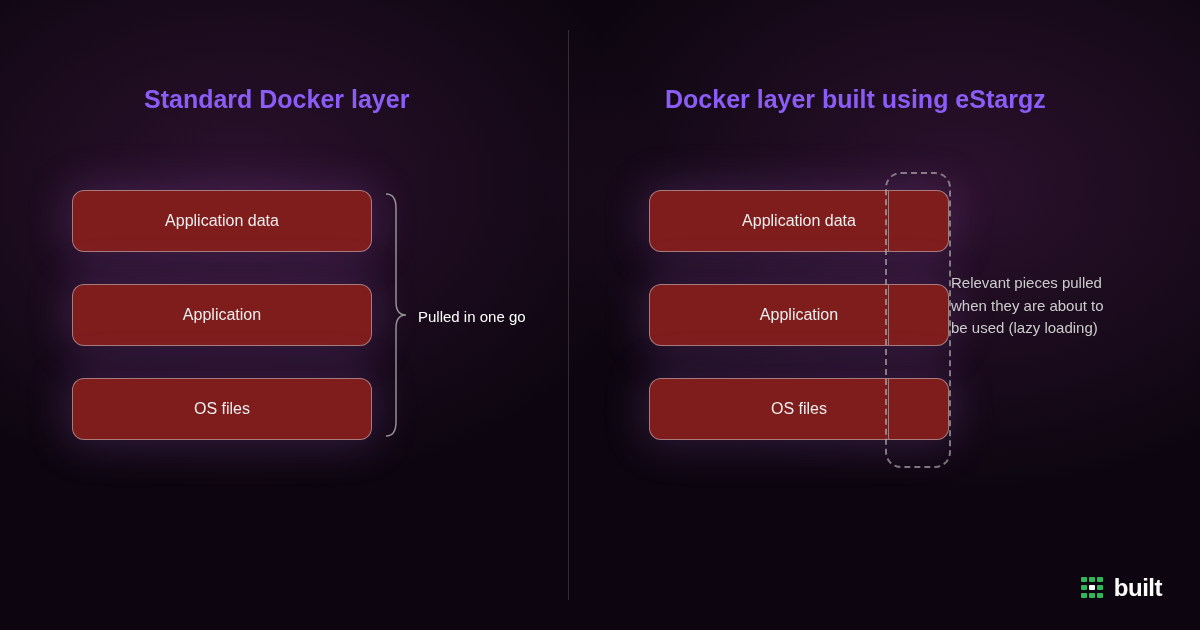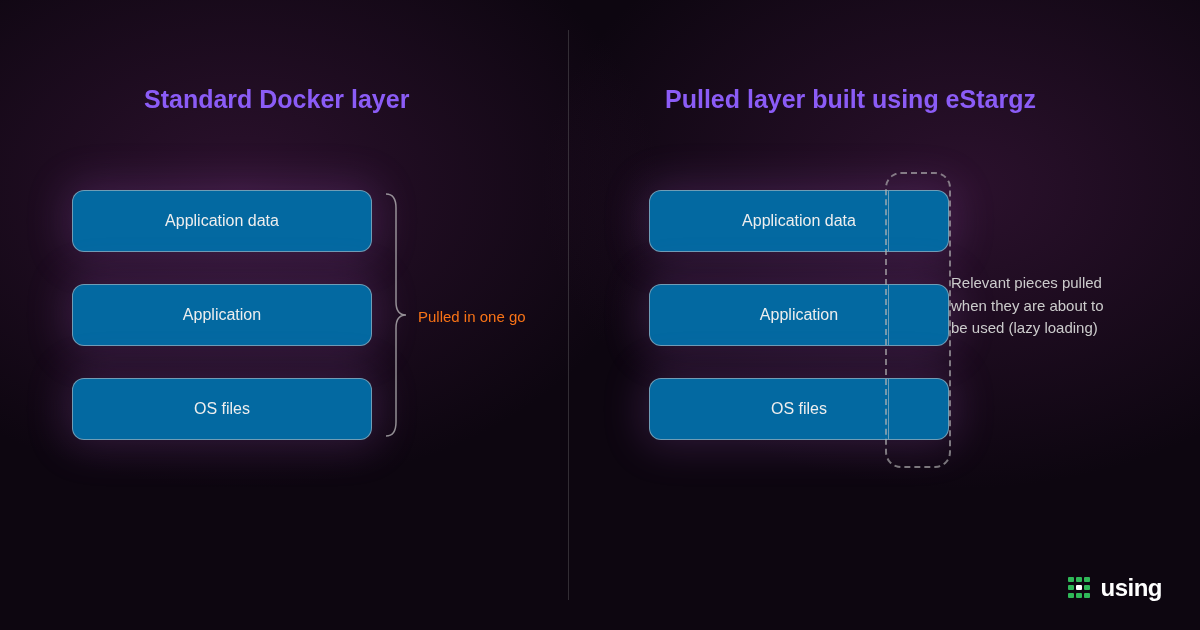--- a/index.html
+++ b/index.html
@@ -43,21 +43,21 @@
     top: 190px;
     display: flex;
     flex-direction: column;
     gap: 32px;
   }
   .col-left .stack { left: 72px; }
   .col-right .stack { left: 80px; }
   .layer {
     width: 300px;
     height: 62px;
-    background: #0369a1;
+    background: #7f1d1d;
     border: 1px solid rgba(200,200,200,0.55);
     border-radius: 12px;
     display: flex;
     align-items: center;
     justify-content: center;
     font-size: 16px;
     font-weight: 500;
     color: #eee;
     box-shadow: 0 0 40px 6px rgba(170,90,200,0.22);
     position: relative;
@@ -68,21 +68,21 @@
     top: 190px;
     height: 250px;
     width: 24px;
   }
   .bracket svg { overflow: visible; }
   .caption-left {
     position: absolute;
     left: 418px;
     top: 308px;
     font-size: 15px;
-    color: #f97316;
+    color: #ffffff;
   }
   .dashed-box {
     position: absolute;
     left: 316px;
     top: 172px;
     width: 66px;
     height: 296px;
     border: 2px dashed rgba(180,180,180,0.65);
     border-radius: 16px;
   }
@@ -142,21 +142,21 @@
   </div>
   <div class="bracket">
     <svg width="24" height="250" viewBox="0 0 24 250">
       <path d="M 2 4 Q 12 4 12 18 L 12 112 Q 12 125 22 125 Q 12 125 12 138 L 12 232 Q 12 246 2 246" fill="none" stroke="rgba(200,200,200,0.7)" stroke-width="1.5"></path>
     </svg>
   </div>
   <div class="caption-left">Pulled in one go</div>
 </div>
 
 <div class="col col-right">
-  <div class="heading">Pulled layer built using eStargz</div>
+  <div class="heading">Docker layer built using eStargz</div>
   <div class="stack">
     <div class="layer">
       <div class="inner-divider"></div>
       <span>Application data</span>
     </div>
     <div class="layer">
       <div class="inner-divider"></div>
       <span>Application</span>
     </div>
     <div class="layer">
@@ -179,14 +179,14 @@
         <rect x="19" y="11" width="6" height="5" rx="1"></rect>
         <rect x="3" y="19" width="6" height="5" rx="1"></rect>
         <rect x="11" y="19" width="6" height="5" rx="1"></rect>
         <rect x="19" y="19" width="6" height="5" rx="1"></rect>
       </g>
       <g fill="#fff">
         <rect x="11" y="11" width="6" height="5" rx="1"></rect>
       </g>
     </svg>
   </span>
-  <span class="brand-text">using</span>
+  <span class="brand-text">built</span>
 </div>
 
 </body></html>

